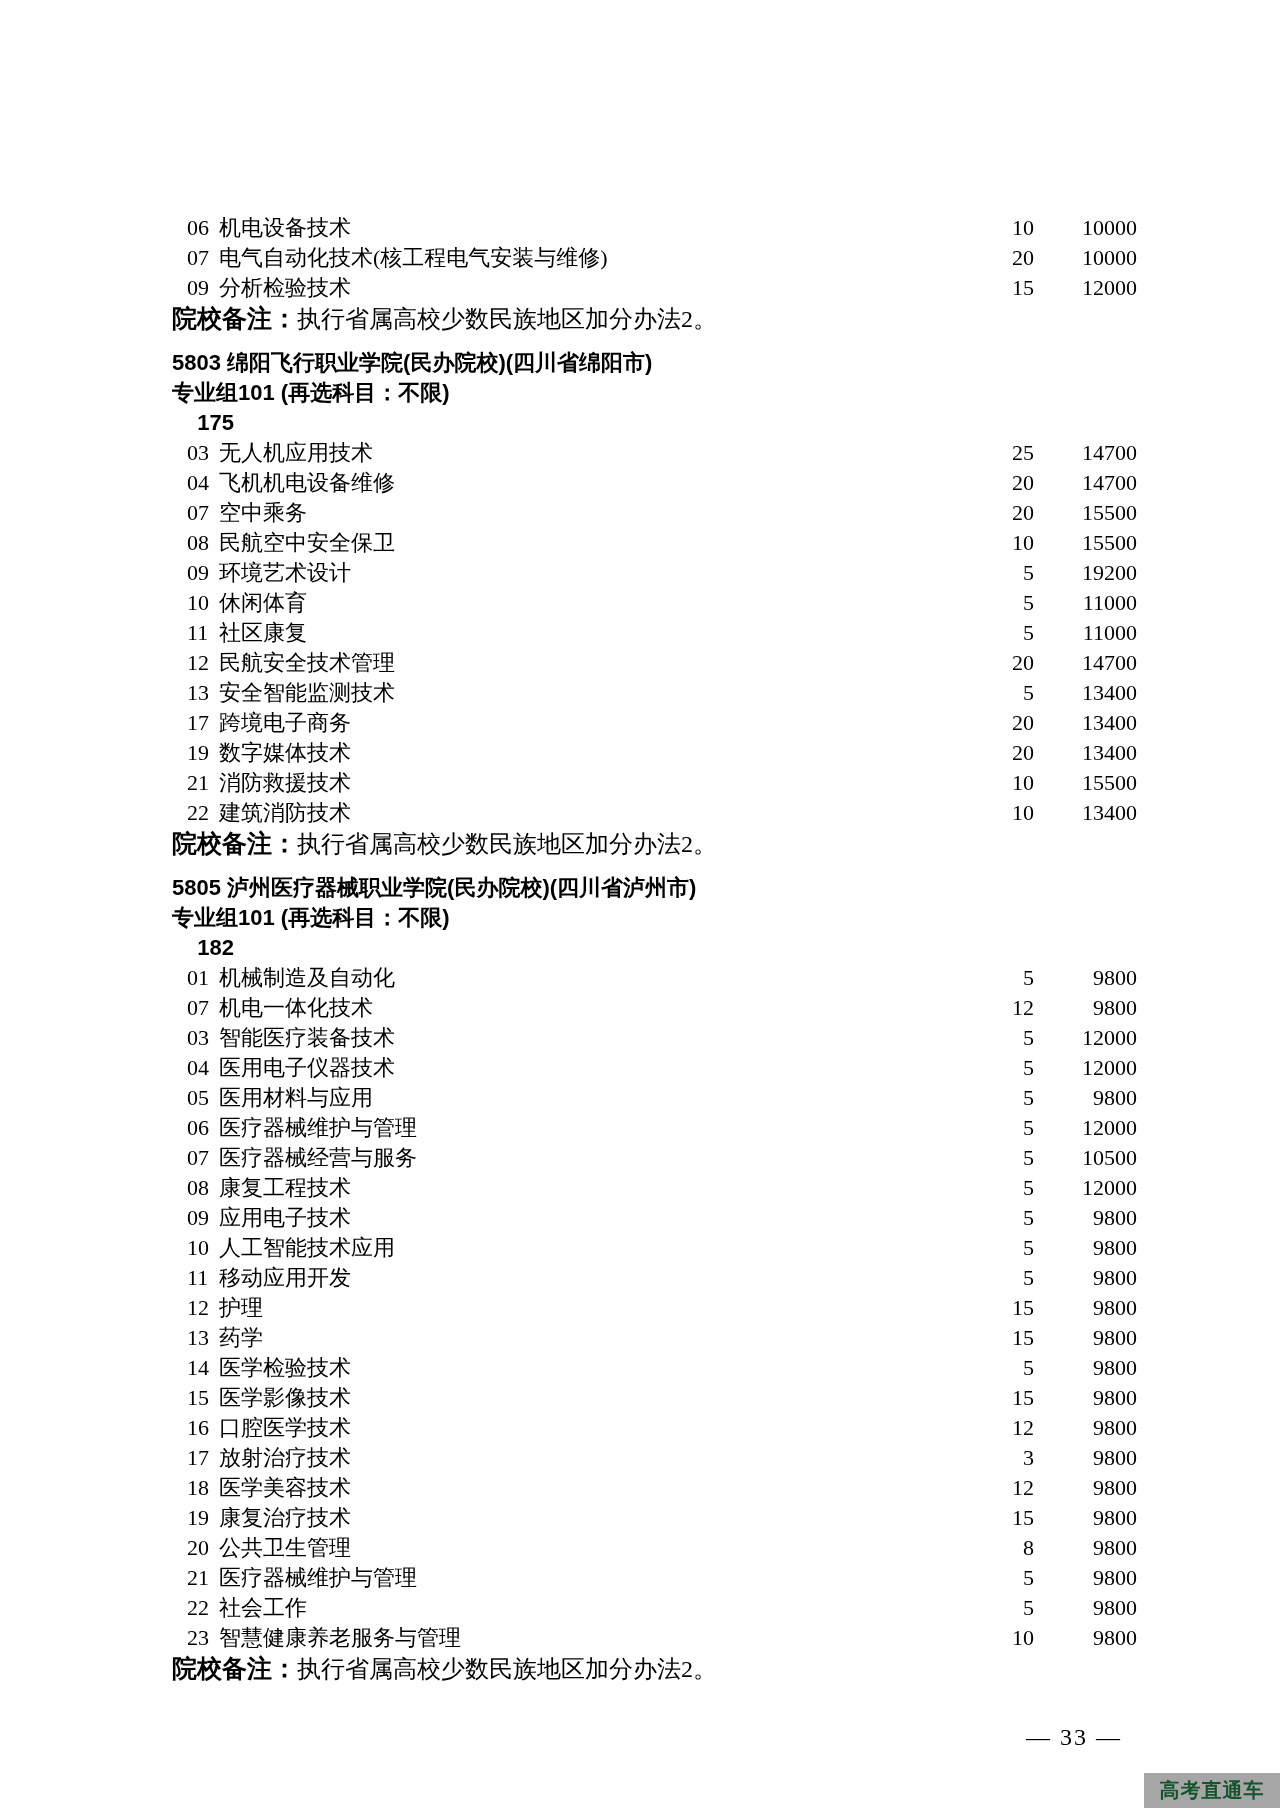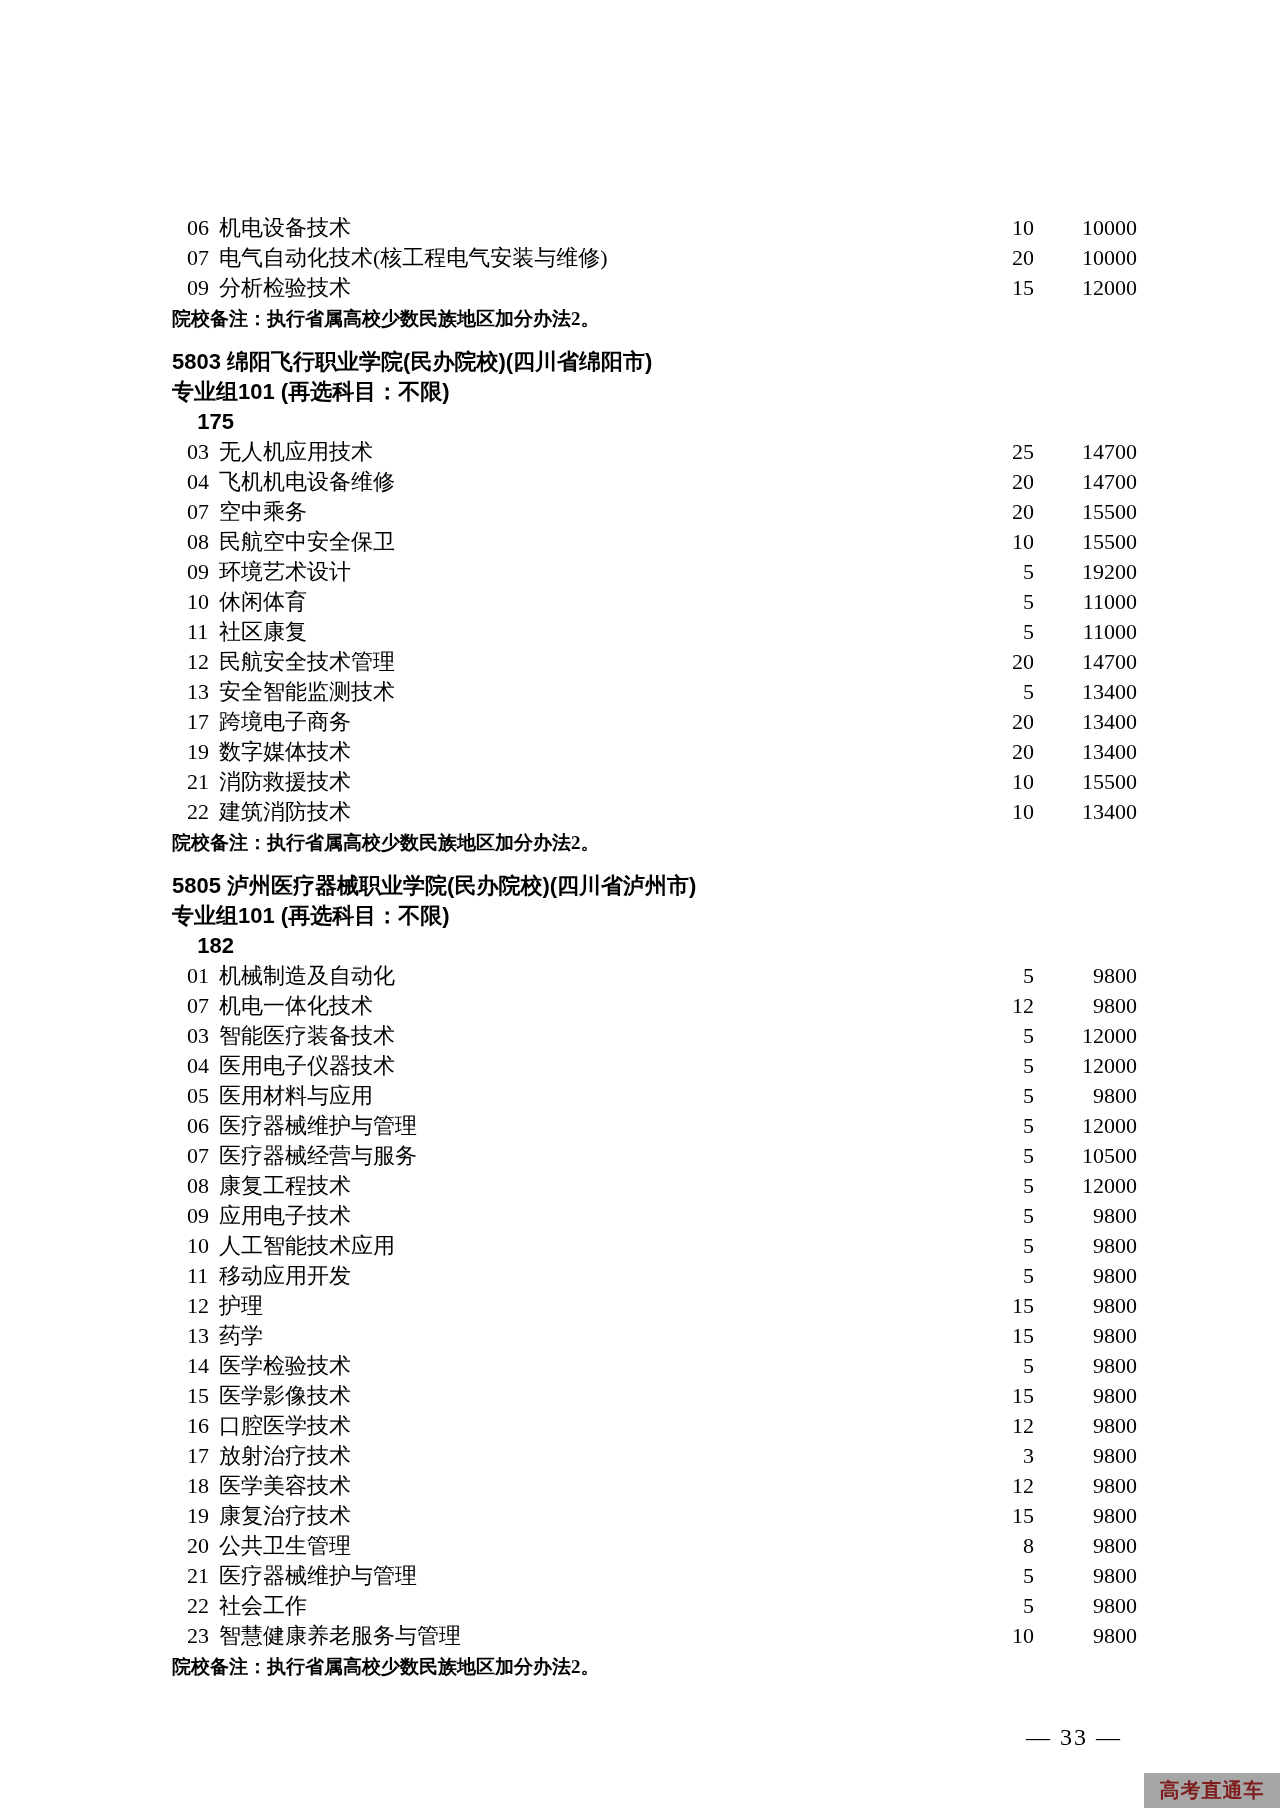--- a/index.html
+++ b/index.html
@@ -44,25 +44,25 @@
   .major-name { flex: 1; }
   .col-count  { flex: none; width: 62px;  text-align: right; font-weight: 400; font-family: "Liberation Serif", "DejaVu Serif", serif; }
   .group-row .col-count { font-weight: 700; font-family: "Liberation Sans", "DejaVu Sans", sans-serif; }
   .col-tuition { flex: none; width: 103px; text-align: right; }
   .note-row {
     font-size: 21px;
     line-height: 30px;
     white-space: nowrap;
   }
   .note-label {
-    font-family: Liberation Serif, serif;
+    font-family: Liberation Sans, sans-serif;
     font-weight: 700;
-    font-size: 19px;
-  }
-  .note-text { font-size: 19px; font-weight: bold; }
+    font-size: 25px;
+  }
+  .note-text { font-size: 24px; }
   .page-number {
     position: absolute;
     top: 1722px;
     right: 158px;
     font-size: 24px;
     line-height: 30px;
     letter-spacing: 2px;
   }
   .watermark {
     position: absolute;
@@ -335,13 +335,13 @@
         <span class="major-name">智慧健康养老服务与管理</span>
         <span class="col-count">10</span>
         <span class="col-tuition">9800</span>
       </div>
       <div class="note-row"><span class="note-label">院校备注：</span><span class="note-text">执行省属高校少数民族地区加分办法2。</span></div>
     </section>
   </div>
 
 <div class="page-number">— 33 —</div>
 
-<div class="watermark" style="background: rgb(166, 166, 166); color: #7f1d1d;">高考直通车</div>
+<div class="watermark" style="background: rgb(166, 166, 166); color: #14532d;">高考直通车</div>
 
 </body></html>

